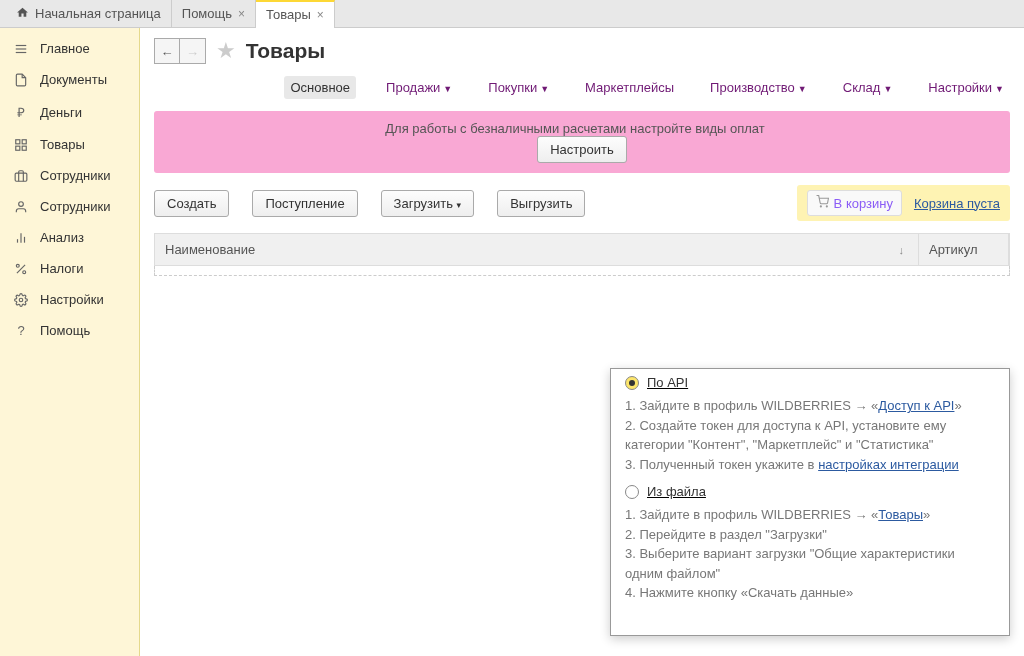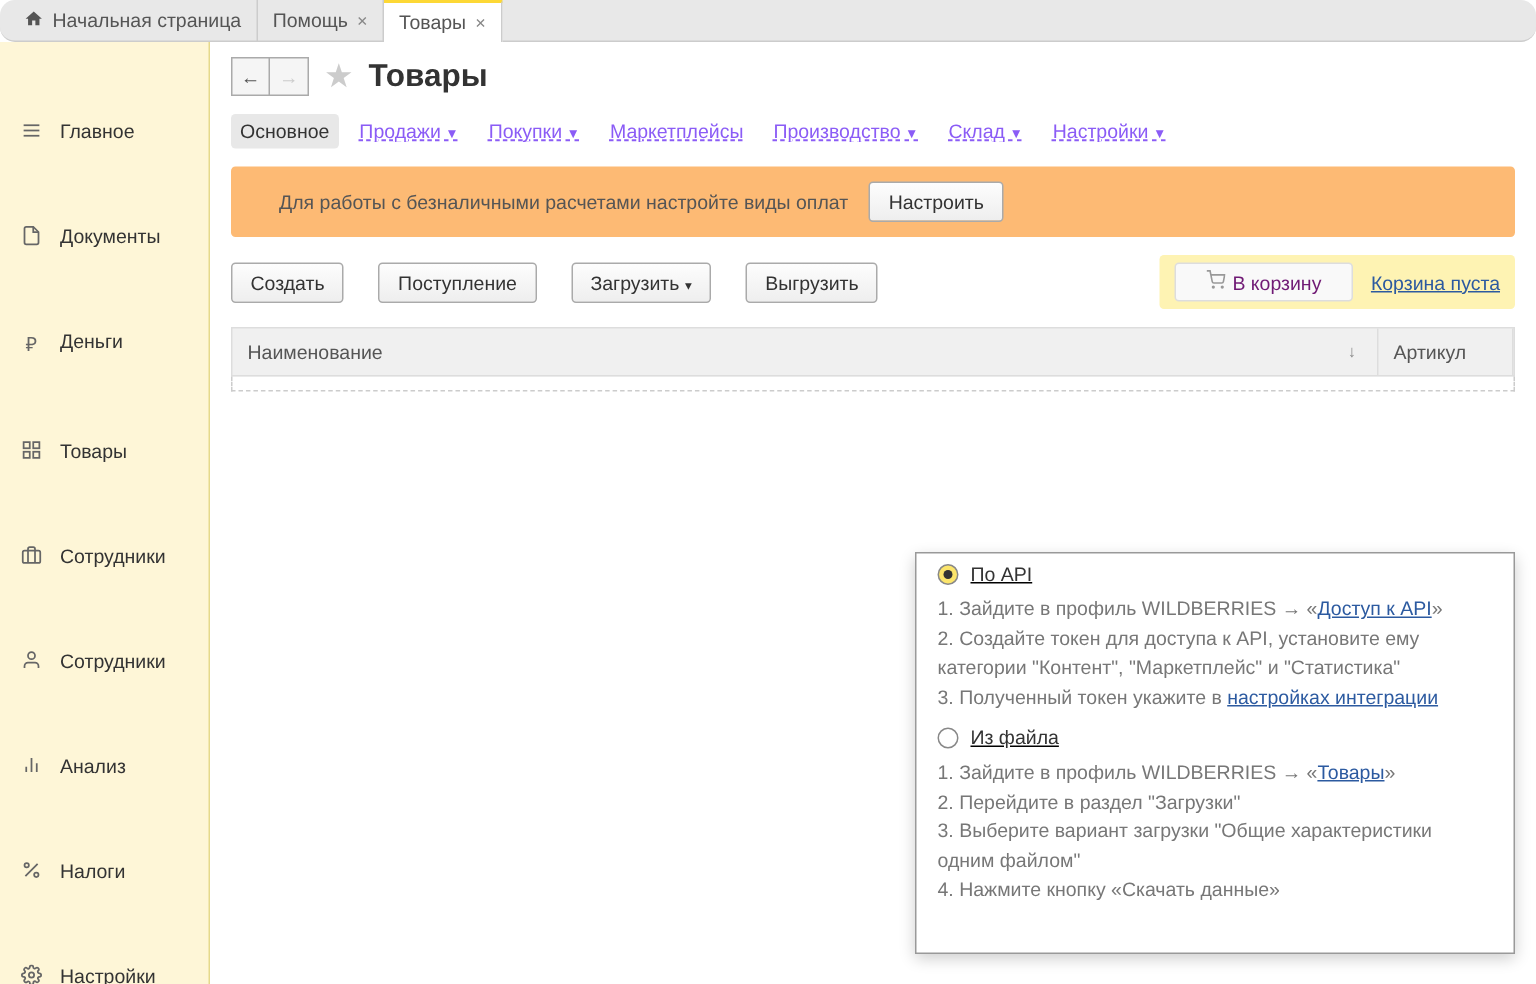--- a/index.html
+++ b/index.html
@@ -1,52 +1,52 @@
 <!DOCTYPE html>
 <html><head>
   <meta charset="utf-8">
   <style>
     * { margin: 0; padding: 0; box-sizing: border-box; font-family: Arial, sans-serif; font-size: 13px; }
     body { background: #fff; width: 1024px; height: 656px; overflow: hidden; }
     
-    .tabs-bar { height: 28px; background: #e8e8e8; border-bottom: 1px solid #ccc; display: flex; align-items: center; padding-left: 6px; border-radius: 10px; }
+    .tabs-bar { height: 28px; background: #e8e8e8; border-bottom: 1px solid #ccc; display: flex; align-items: center; padding-left: 6px; }
     .tab { display: flex; align-items: center; padding: 5px 10px; border-right: 1px solid #ccc; height: 28px; cursor: pointer; color: #555; }
     .tab.active { background: #fff; border-top: 2px solid #fdd835; }
     .tab-close { margin-left: 6px; color: #888; font-size: 12px; cursor: pointer; }
     .home-icon { margin-right: 6px; }
     
     .main-layout { display: flex; height: calc(100% - 28px); }
     
     .sidebar { width: 140px; background: #fef6d7; border-right: 1px solid #e5d98c; padding-top: 5px; }
-    .sidebar-item { display: flex; align-items: flex-start; padding: 8px 12px; cursor: pointer; color: #333; margin-top: 39px; }
+    .sidebar-item { display: flex; align-items: center; padding: 8px 12px; cursor: pointer; color: #333; }
     .sidebar-icon { width: 18px; margin-right: 10px; color: #666; display: inline-flex; justify-content: center; }
     .sidebar-icon svg { width: 14px; height: 14px; }
     
     .content { flex: 1; display: flex; flex-direction: column; padding: 10px 14px; position: relative; }
     
     .page-header { display: flex; align-items: center; margin-bottom: 12px; }
     .nav-buttons { display: flex; margin-right: 10px; }
     .nav-btn { width: 26px; height: 26px; border: 1px solid #aaa; background: #f5f5f5; display: flex; align-items: center; justify-content: center; cursor: pointer; color: #555; }
     .nav-btn:last-child { border-left: none; color: #ccc; }
     .star-icon { color: #ccc; margin-right: 10px; font-size: 22px; }
     .page-title { font-size: 21px; color: #333; }
     
-    .subtabs { display: flex; gap: 8px; margin-bottom: 12px; }
-    .subtab { color: #8b5cf6; text-decoration: underline; text-decoration-style: dashed; cursor: pointer; padding: 4px 6px; }
+    .subtabs { display: flex; gap: 24px; margin-bottom: 12px; justify-content: flex-end; }
+    .subtab { color: #701a75; text-decoration-style: dashed; cursor: pointer; padding: 4px 6px; }
     .subtab.active { background: #e8e8e8; color: #333; text-decoration: none; border-radius: 3px; }
     .dropdown-arrow { margin-left: 3px; font-size: 9px; }
     
-    .warning-bar { background: #fdba74; padding: 10px 32px; display: flex; align-items: center; margin-bottom: 12px; border-radius: 3px; }
+    .warning-bar { background: #f9a8d4; padding: 10px 18px; display: flex; align-items: center; margin-bottom: 12px; border-radius: 3px; flex-direction: column; }
     .warning-text { color: #555; margin-right: 14px; }
     .btn { border: 1px solid #aaa; background: linear-gradient(#fdfdfd, #eee); padding: 5px 12px; border-radius: 3px; cursor: pointer; color: #333; }
     
     .toolbar { display: flex; align-items: center; margin-bottom: 12px; }
     .toolbar-left { display: flex; gap: 23px; flex: 1; }
     .cart-area { background: #fef3b3; padding: 5px 10px; display: flex; align-items: center; gap: 12px; border-radius: 3px; }
-    .cart-btn { color: #701a75; border: 1px solid #ddd; background: #f9f9f9; padding: 4px 20px; display: flex; align-items: center; gap: 5px; border-radius: 3px; }
+    .cart-btn { color: #8b5cf6; border: 1px solid #ddd; background: #f9f9f9; padding: 4px 8px; display: flex; align-items: center; gap: 5px; border-radius: 3px; }
     .cart-link { color: #2c5aa0; text-decoration: underline; cursor: pointer; }
     
     .table-header { display: flex; background: #f0f0f0; border: 1px solid #ddd; }
     .th { padding: 8px 10px; border-right: 1px solid #ddd; color: #555; }
     .th-name { flex: 1; display: flex; align-items: center; justify-content: space-between; }
     .th-article { width: 90px; }
     .sort-arrow { color: #888; font-size: 11px; margin-right: 4px; }
     .table-body { border: 1px dashed #ccc; border-top: none; height: 10px; }
     
     .dialog { position: absolute; right: 14px; top: 340px; width: 400px; background: #fff; border: 1px solid #999; box-shadow: 0 3px 10px rgba(0,0,0,0.2); }

